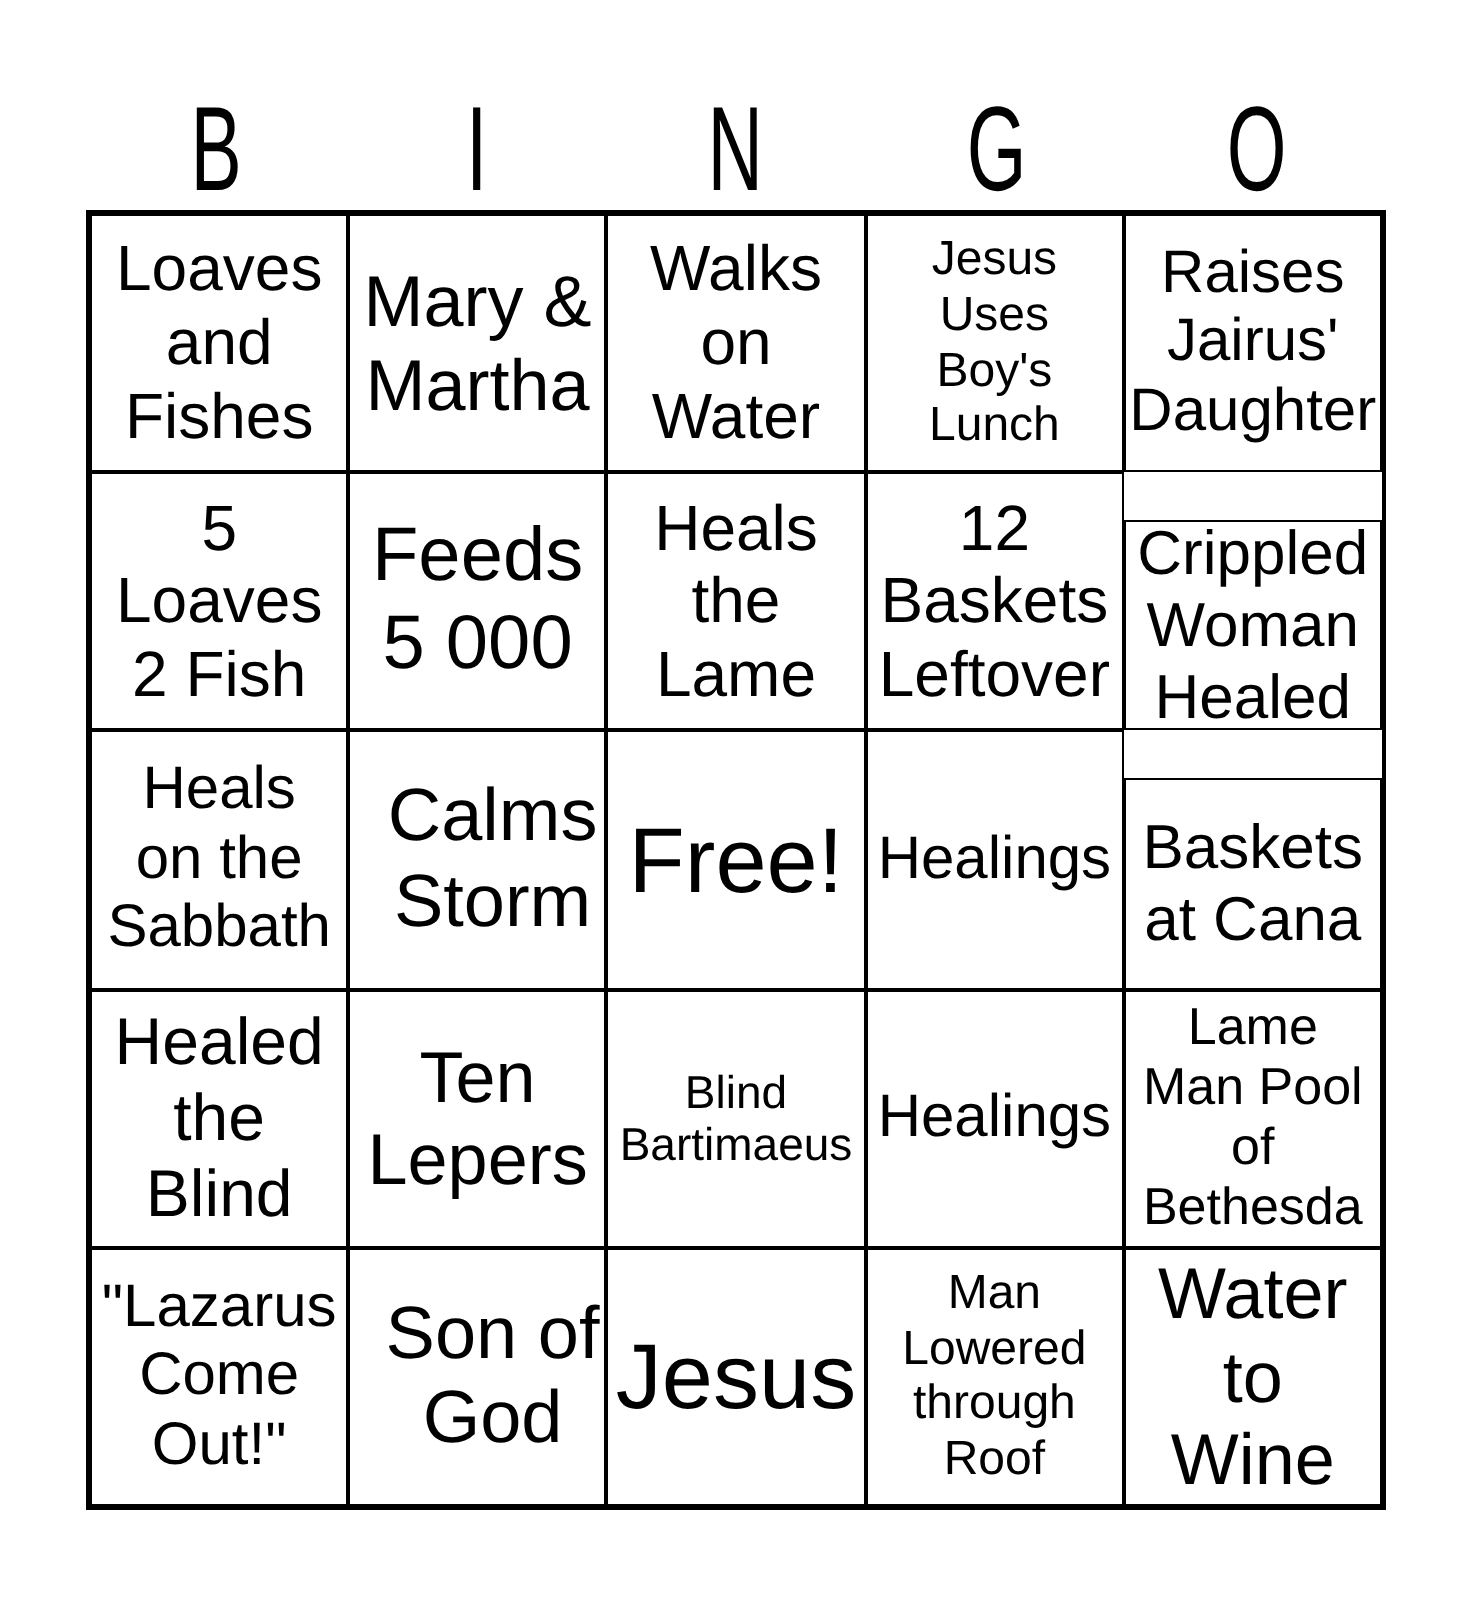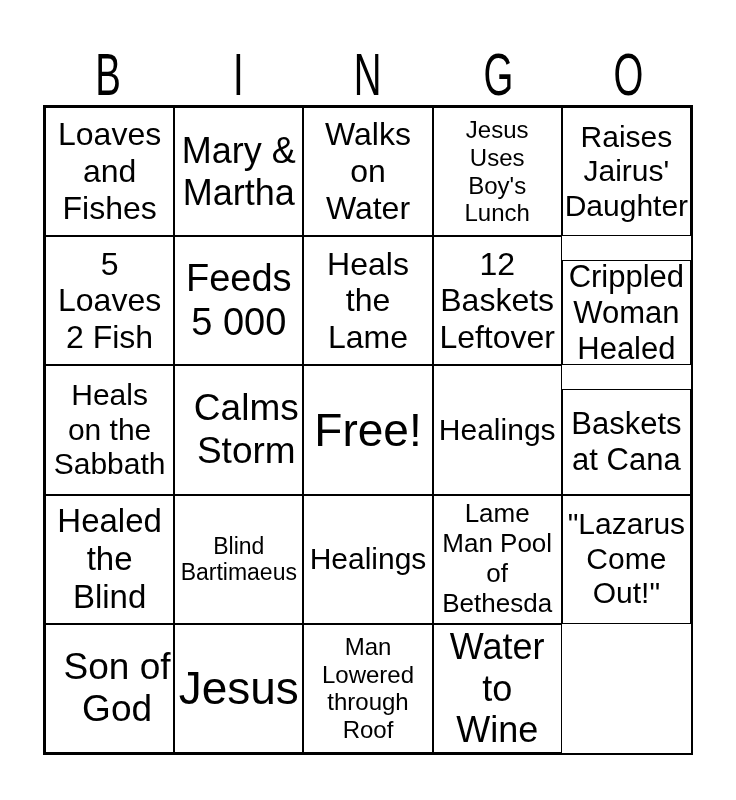--- a/index.html
+++ b/index.html
@@ -163,20 +163,24 @@
     <div class="cell fs31">
         <span class="cell-text">Baskets
 at Cana</span>
       </div>
 
     <div class="cell fs33">
         <span class="cell-text">Healed
 the
 Blind</span>
       </div>
+    <div class="cell fs36">
+        <span class="cell-text">Ten
+Lepers</span>
+      </div>
     <div class="cell fs23">
         <span class="cell-text">Blind
 Bartimaeus</span>
       </div>
     <div class="cell fs30">
         <span class="cell-text">Healings</span>
       </div>
     <div class="cell fs26">
         <span class="cell-text">Lame
 Man Pool

